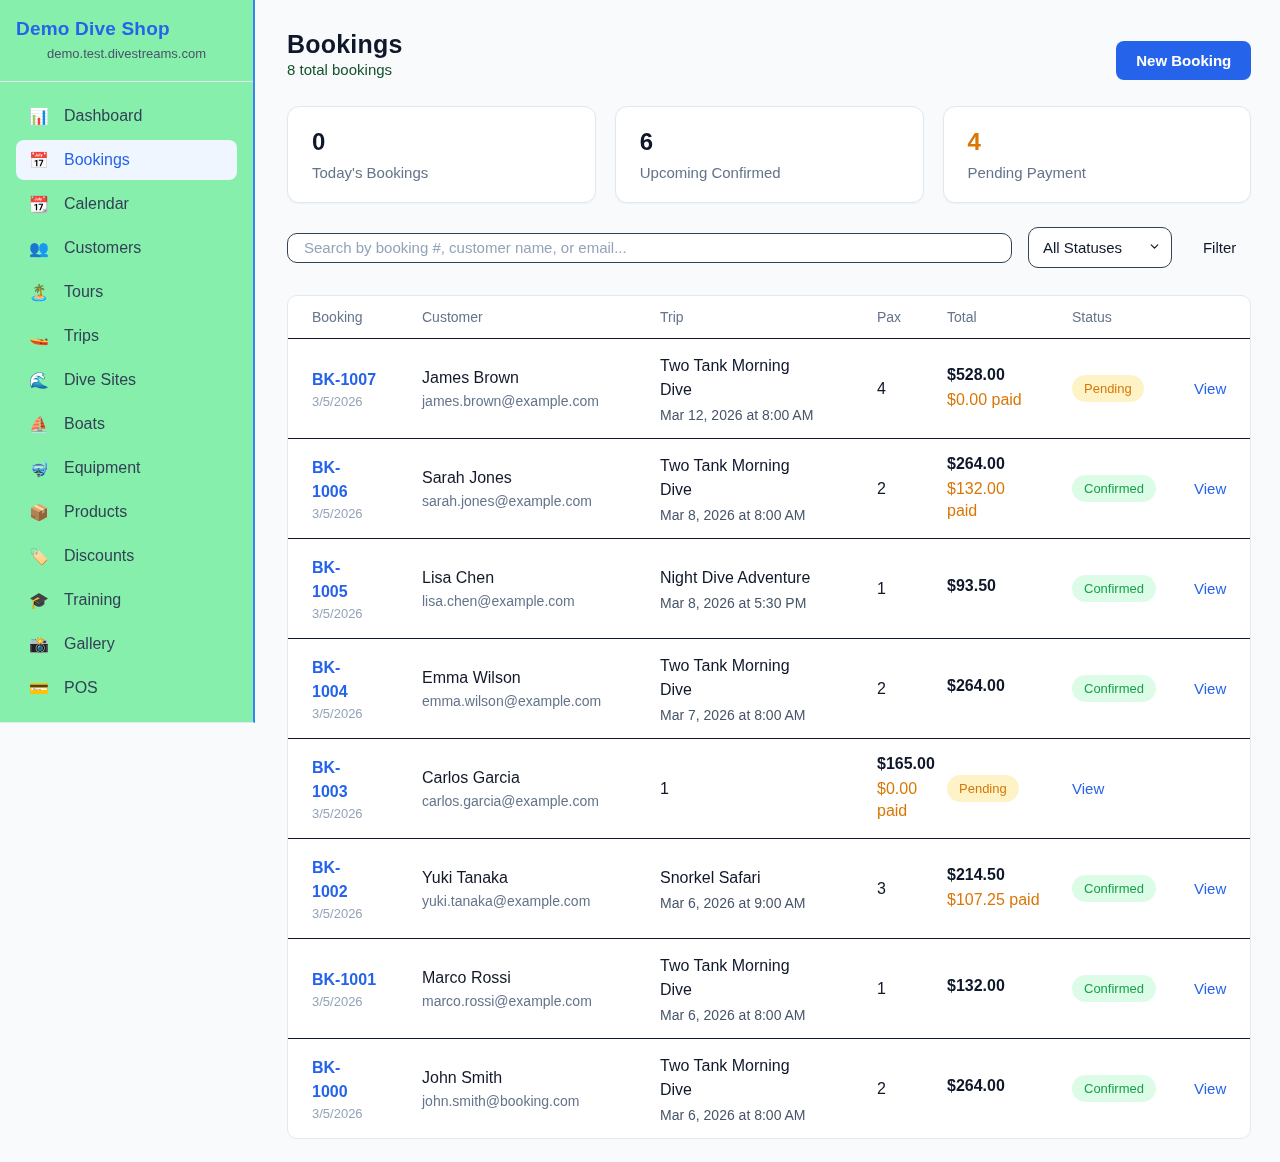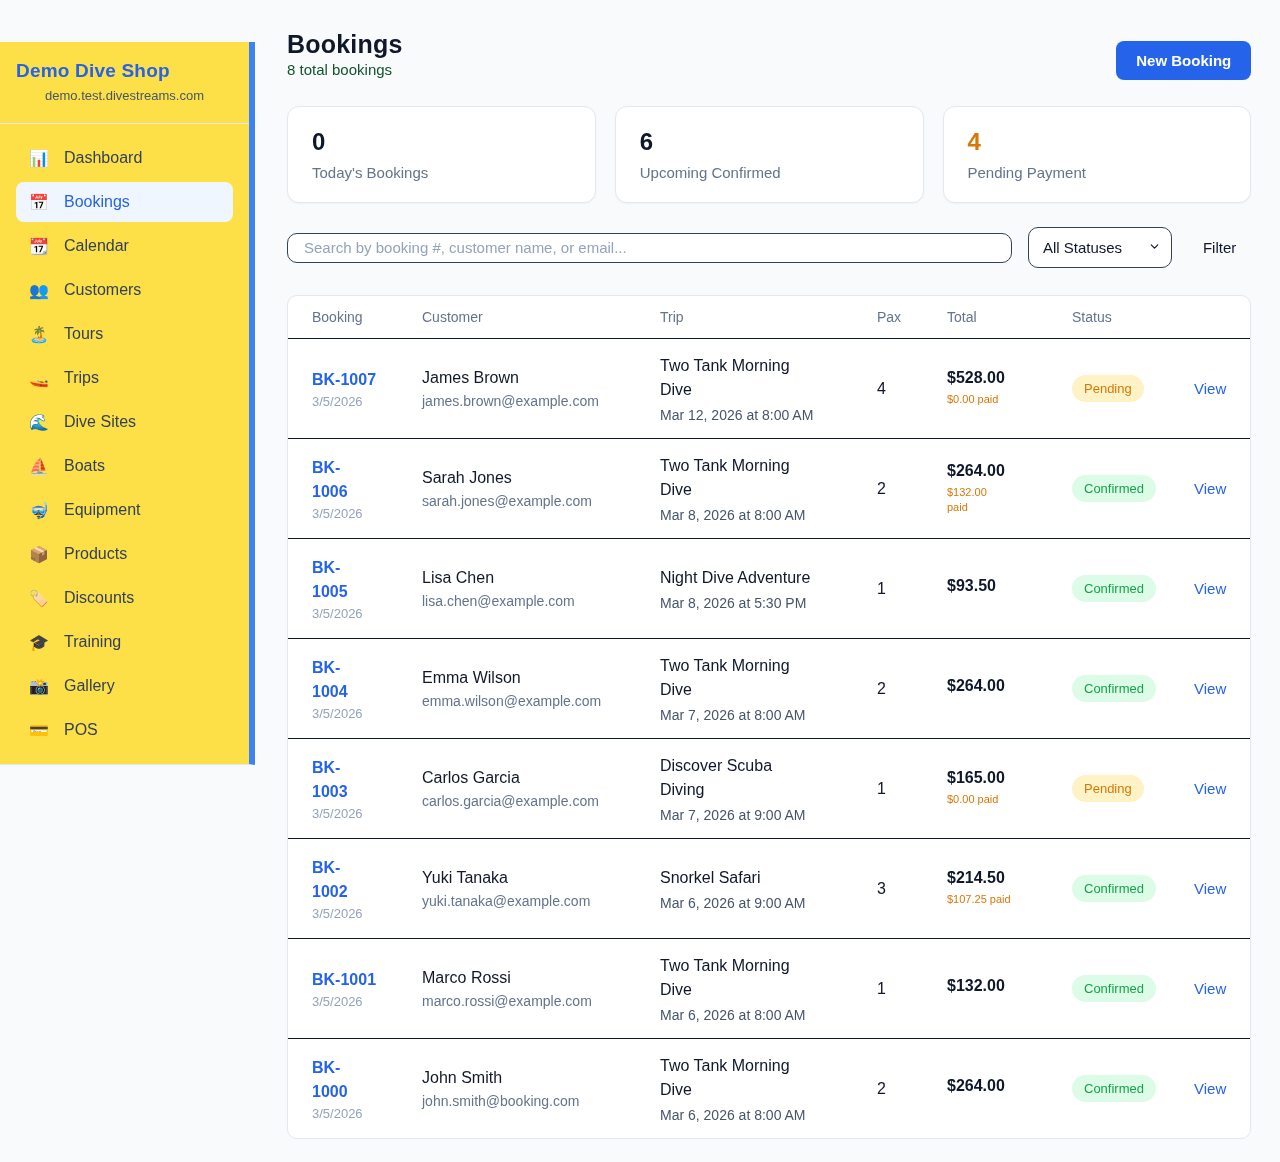--- a/index.html
+++ b/index.html
@@ -6,22 +6,22 @@
   html,body { width:1280px; height:1162px; overflow:hidden; }
   body {
     font-family:"Liberation Sans", sans-serif;
     background:#f8fafc;
     color:#0f172a;
   }
   .page { display:flex; align-items:flex-start; width:1280px; }
 
   
   .sidebar {
-    width:255px; background:#fde047; flex:0 0 255px;
-    border-right:6px solid #3b82f6; border-bottom:1px solid #e2e8f0;margin-top:42px;
+    width:255px; background:#86efac; flex:0 0 255px;
+    border-right:2px solid #3b82f6; border-bottom:1px solid #e2e8f0;
   }
   .sidebar-header { padding:18px 16px 20px 16px; border-bottom:1px solid #e2e8f0; }
   .brand { color:#2563eb; font-size:19px; font-weight:bold; letter-spacing:.2px; }
   .domain { color:#475569; font-size:13px; margin-top:6px;text-align:center; }
   .nav { padding:14px 16px 10px 16px; }
   .nav-item {
     display:flex; align-items:center; gap:14px; height:40px; margin-bottom:4px;
     padding:0 12px; border-radius:8px; cursor:pointer; color:#334155; font-size:16px;
   }
   .nav-item .ico { width:22px; font-size:16px; text-align:center; }
@@ -91,21 +91,21 @@
   .bid { color:#2563eb; font-size:16px; font-weight:bold; text-decoration:none; cursor:pointer; line-height:1.45; }
   .bid span { display:block; }
   .bdate { color:#94a3b8; font-size:13px; margin-top:3px; }
   .cname { color:#111827; font-size:16px; }
   .cemail { color:#64748b; font-size:14px; margin-top:6px; }
   .tname { color:#0f172a; font-size:16px; font-weight:500; line-height:1.5; }
   .tname span { display:block; }
   .twhen { color:#475569; font-size:14px; margin-top:5px; }
   .pax { font-size:16px; color:#0f172a; }
   .amount { font-size:16px; font-weight:bold; color:#0f172a; }
-  .paid { color:#d97706; font-size:11px; margin-top:5px; line-height:1.4; }
+  .paid { color:#d97706; font-size:16px; margin-top:5px; line-height:1.4; }
   .paid span { display:block; }
   .badge {
     display:inline-block; padding:6px 12px; border-radius:999px; font-size:13px; font-weight:500;
   }
   .badge[data-status="pending"]   { background:#fef3c7; color:#d97706; }
   .badge[data-status="confirmed"] { background:#dcfce7; color:#16a34a; }
   .view { color:#2563eb; font-size:15px; text-decoration:none; cursor:pointer; }
 </style>
 </head>
 <body>
@@ -342,27 +342,20 @@
 
       <div class="trow">
         <div>
           <a class="bid"><span>BK-</span><span>1003</span></a>
           <div class="bdate">3/5/2026</div>
         </div>
         <div>
           <div class="cname">Carlos Garcia</div>
           <div class="cemail">carlos.garcia@example.com</div>
         </div>
-        <div>
-          <div class="tname">
-              <span>Discover Scuba</span>
-              <span>Diving</span>
-            </div>
-          <div class="twhen">Mar 7, 2026 at 9:00 AM</div>
-        </div>
         <div class="pax">1</div>
         <div>
           <div class="amount">$165.00</div>
           <div class="paid">
               <span>$0.00 paid</span>
               <span></span>
             </div>
         </div>
         <div><span class="badge" data-status="pending">Pending</span></div>
         <div><a class="view">View</a></div>

